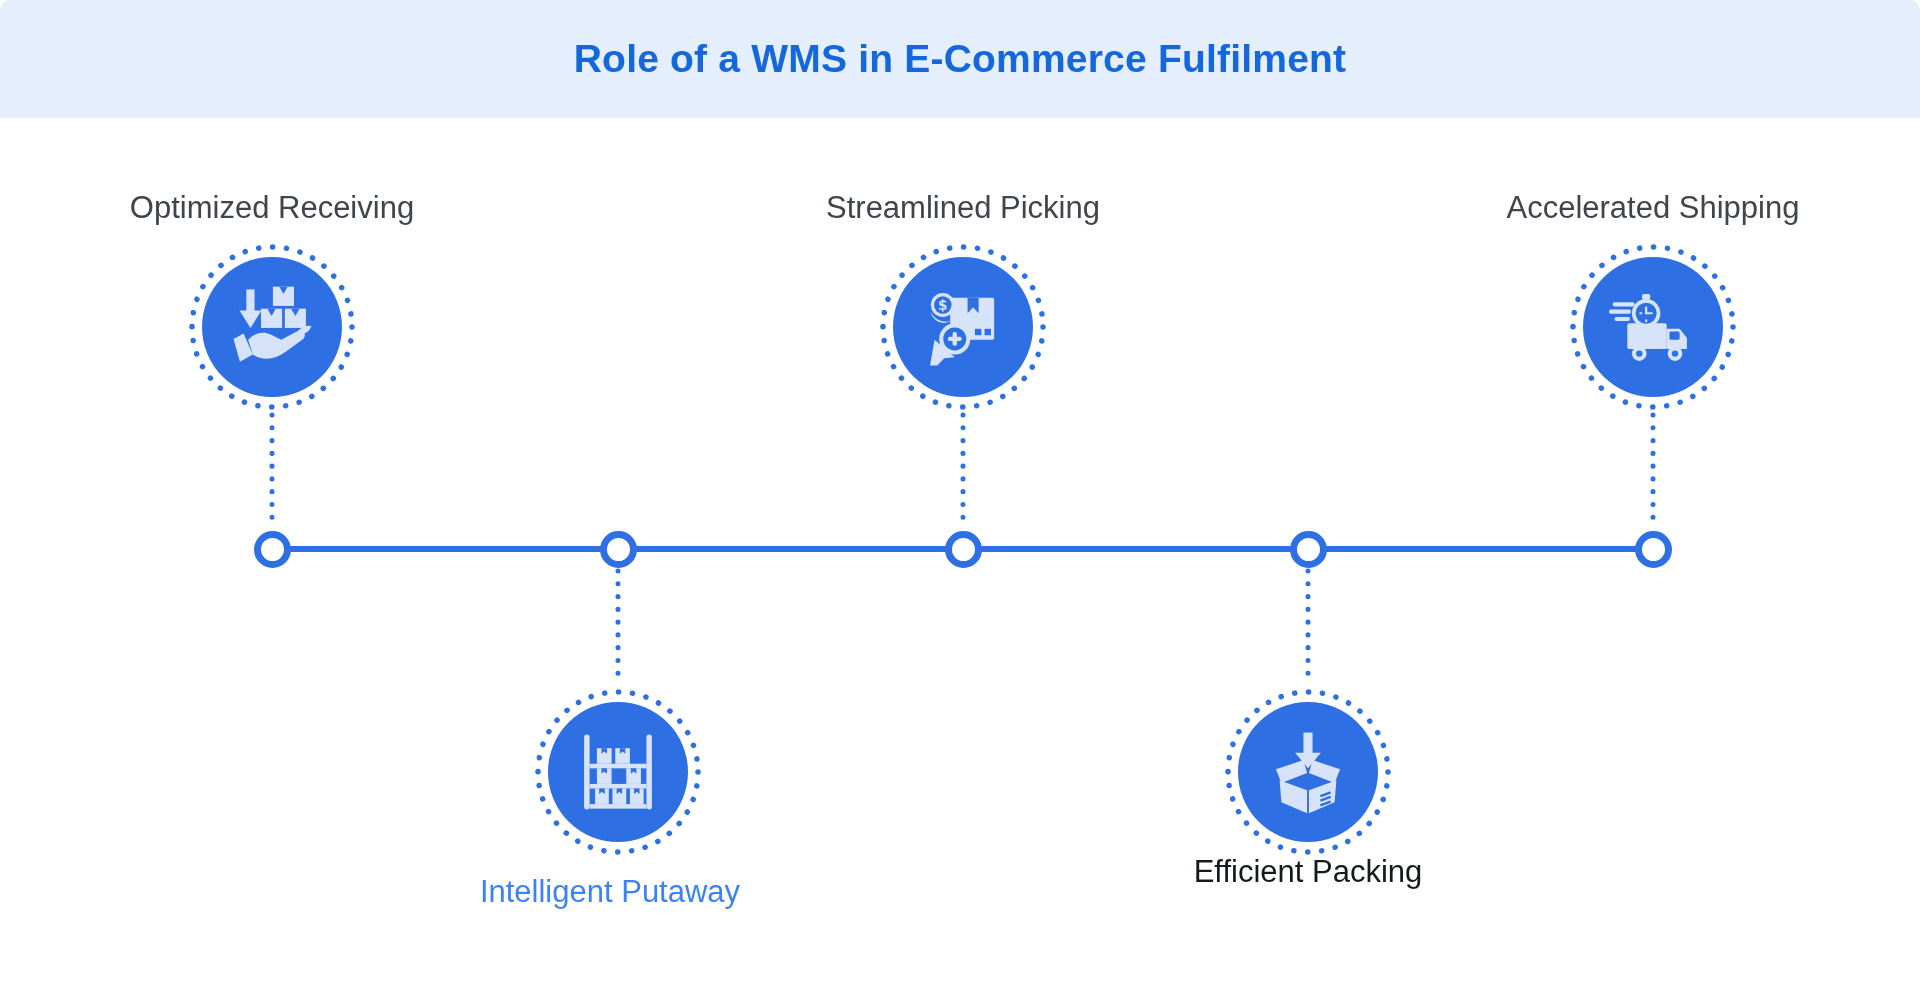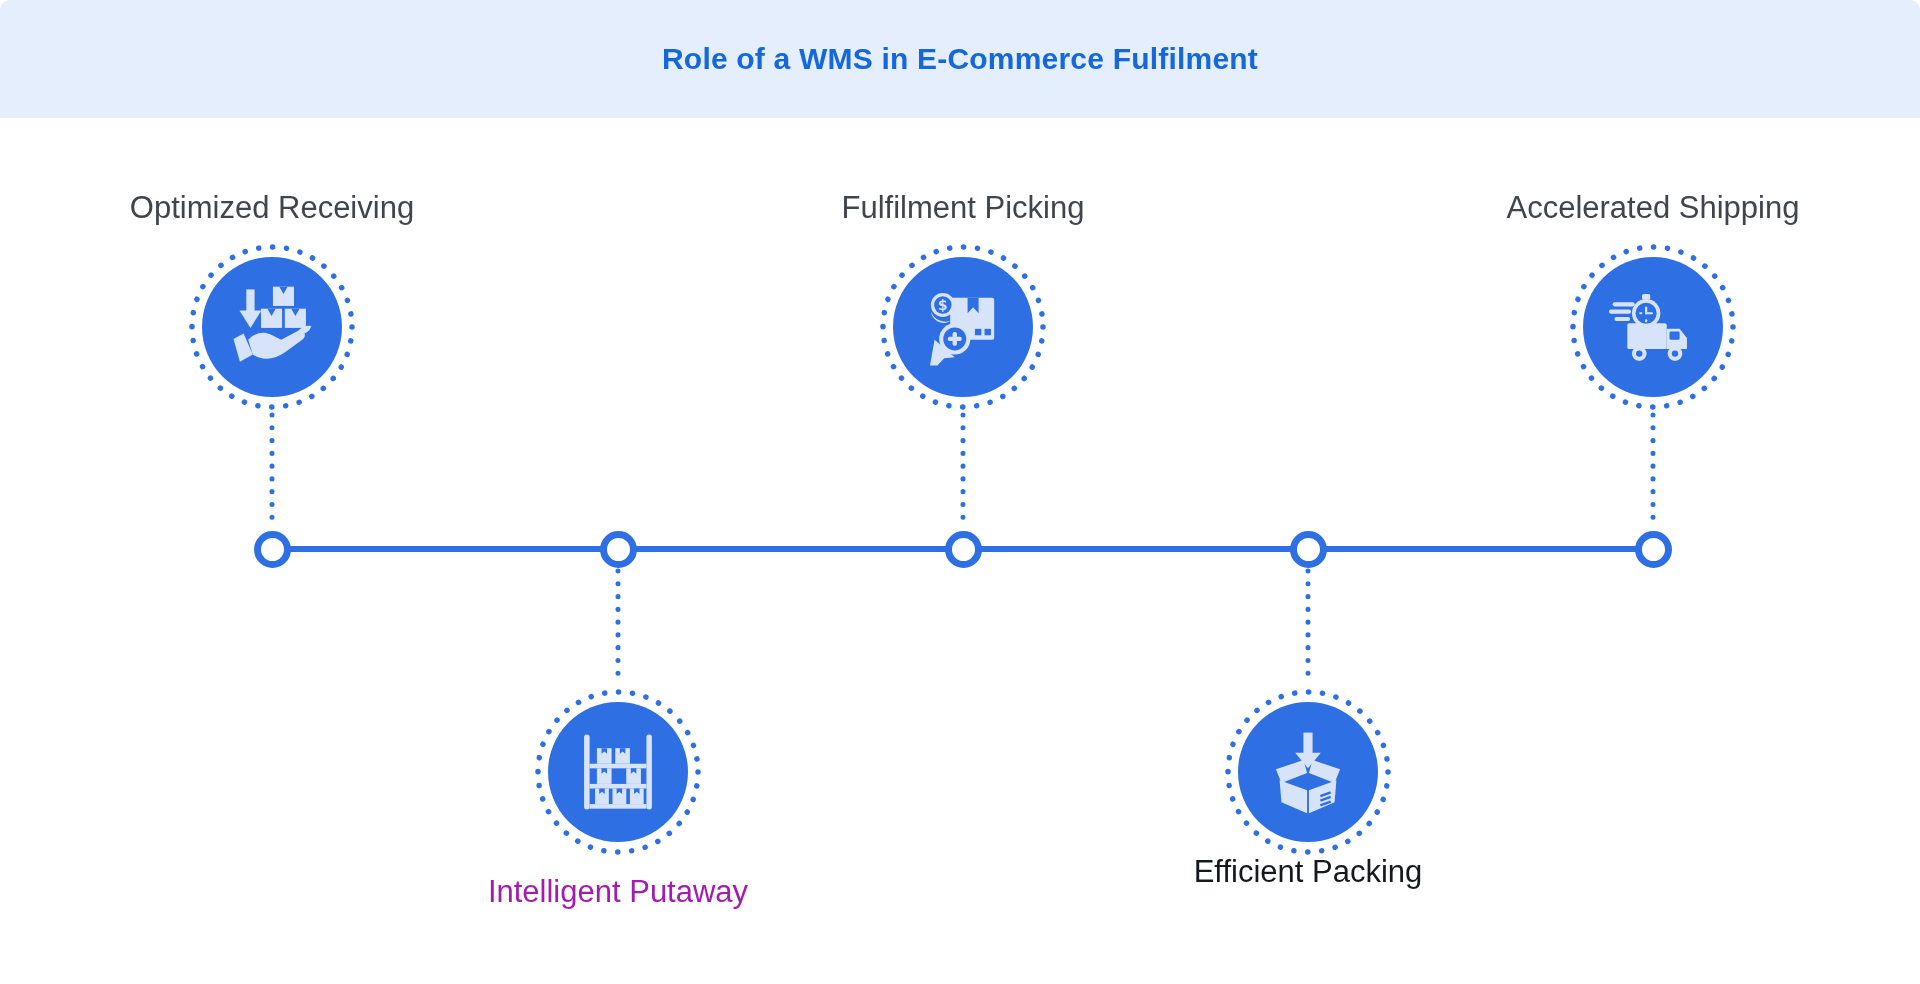--- a/index.html
+++ b/index.html
@@ -8,21 +8,21 @@
     --title-blue:#1567DC;
     --header-bg:#E4EEFC;
     --gray:#40454C;
   }
   html,body{margin:0;padding:0;background:#fff;}
   #canvas{
     position:relative;width:1920px;height:984px;background:#FFFFFF;
     font-family:"Liberation Sans",sans-serif;overflow:hidden;border-radius:10px;
   }
   .header{position:absolute;left:0;top:0;width:1920px;height:118px;background:var(--header-bg);}
-  .title{margin:0;width:100%;text-align:center;line-height:118px;font-size:30px;font-weight:700;color:var(--title-blue);letter-spacing:0.2px;}
+  .title{margin:0;width:100%;text-align:center;line-height:118px;font-size:39px;font-weight:700;color:var(--title-blue);letter-spacing:0.2px;}
   .hline{position:absolute;left:272px;top:546px;width:1381px;height:6px;background:var(--blue);border-radius:3px;}
   .node{position:absolute;width:37px;height:37px;box-sizing:border-box;border:7px solid var(--blue);border-radius:50%;background:#fff;}
   .bubble{position:absolute;width:170px;height:170px;}
   .ringsvg{position:absolute;left:0;top:0;}
   .disc{position:absolute;left:15px;top:15px;width:140px;height:140px;border-radius:50%;background:var(--blue);display:flex;align-items:center;justify-content:center;}
   .icon{width:88px;height:88px;display:block;}
   .steplabel{position:absolute;width:560px;text-align:center;font-size:31px;line-height:40px;color:var(--gray);}
   .connector{position:absolute;}
 </style>
 </head>
@@ -62,21 +62,21 @@
         </svg>
       </div>
     </div>
     <svg class="connector" style="left:268px;top:412px;" width="8" height="120" viewBox="0 0 8 120">
       <line x1="4" y1="3" x2="4" y2="117" stroke="#2E70E3" stroke-width="5" stroke-linecap="round" stroke-dasharray="0.1 12.67"></line>
     </svg>
     <div class="node" style="left:253.5px;top:530.5px;"></div>
   </div>
 
   <div class="step">
-    <div class="steplabel" style="left: 338px; top: 872px; color: #a21caf;">Intelligent Putaway</div>
+    <div class="steplabel" style="left: 330px; top: 872px; color: #3b82f6;">Intelligent Putaway</div>
     <div class="bubble" style="left:533px;top:687px;">
       <svg class="ringsvg" width="170" height="170" viewBox="0 0 170 170">
         <circle cx="85" cy="85" r="80" fill="none" stroke="#2E70E3" stroke-width="5.5" stroke-linecap="round" stroke-dasharray="0.1 13.86"></circle>
       </svg>
       <div class="disc">
         <svg class="icon" viewBox="0 0 96 96">
           <g fill="#D7E3F8">
             <rect x="11" y="7" width="6" height="82" rx="3"></rect>
             <rect x="79" y="7" width="6" height="82" rx="3"></rect>
             <rect x="17" y="39" width="62" height="5"></rect>
@@ -102,21 +102,21 @@
         </svg>
       </div>
     </div>
     <svg class="connector" style="left:614px;top:568px;" width="8" height="120" viewBox="0 0 8 120">
       <line x1="4" y1="3" x2="4" y2="117" stroke="#2E70E3" stroke-width="5" stroke-linecap="round" stroke-dasharray="0.1 12.67"></line>
     </svg>
     <div class="node" style="left:599.5px;top:530.5px;"></div>
   </div>
 
   <div class="step">
-    <div class="steplabel" style="left: 683px; top: 188px; color: rgb(64, 69, 76);">Fulfilment Picking</div>
+    <div class="steplabel" style="left: 683px; top: 188px; color: rgb(64, 69, 76);">Streamlined Picking</div>
     <div class="bubble" style="left:878px;top:242px;">
       <svg class="ringsvg" width="170" height="170" viewBox="0 0 170 170">
         <circle cx="85" cy="85" r="80" fill="none" stroke="#2E70E3" stroke-width="5.5" stroke-linecap="round" stroke-dasharray="0.1 13.86"></circle>
       </svg>
       <div class="disc">
         <svg class="icon" viewBox="0 0 96 96">
           <g fill="#D7E3F8">
             <rect x="34" y="16" width="48" height="46" rx="2"></rect>
             <path d="M13,31 A14,14 0 0 0 35,41 A17,17 0 0 1 13,31 Z"></path>
             <circle cx="26" cy="24" r="13"></circle>

